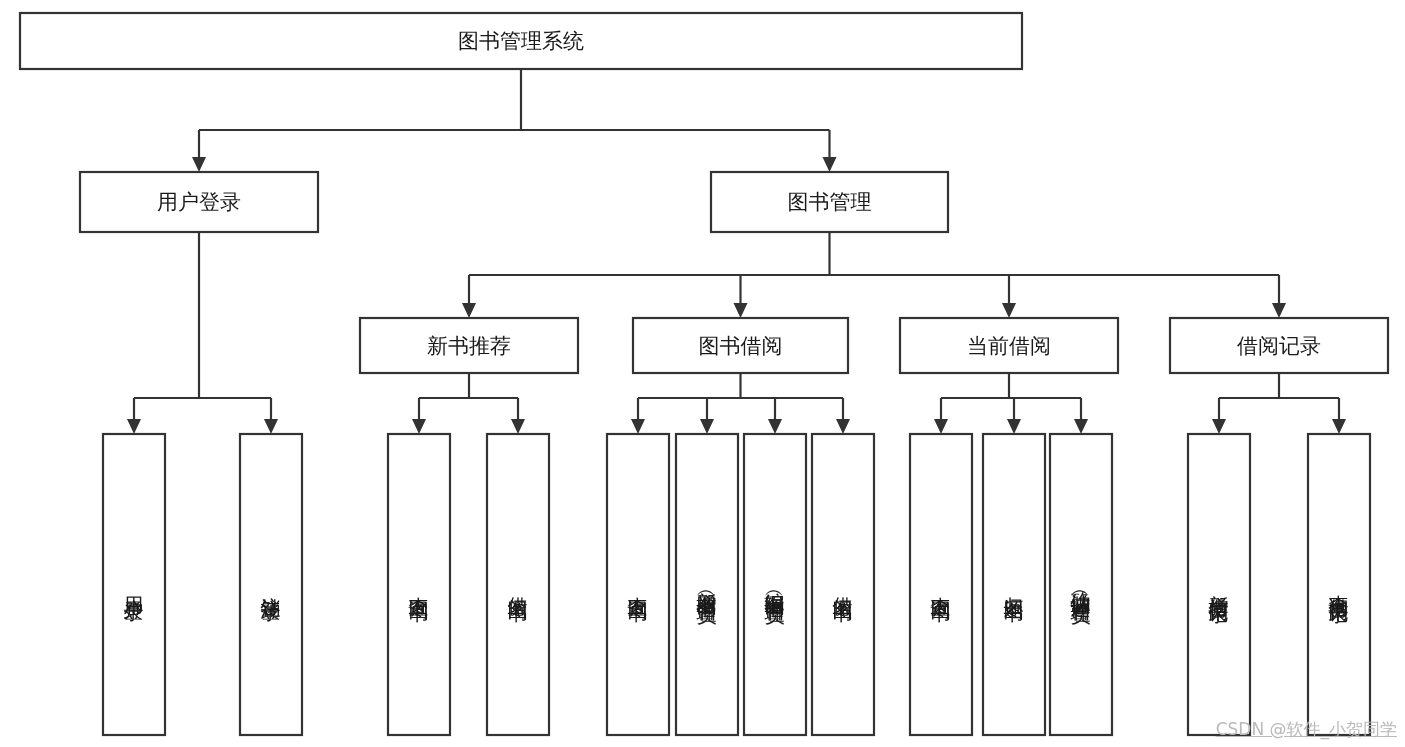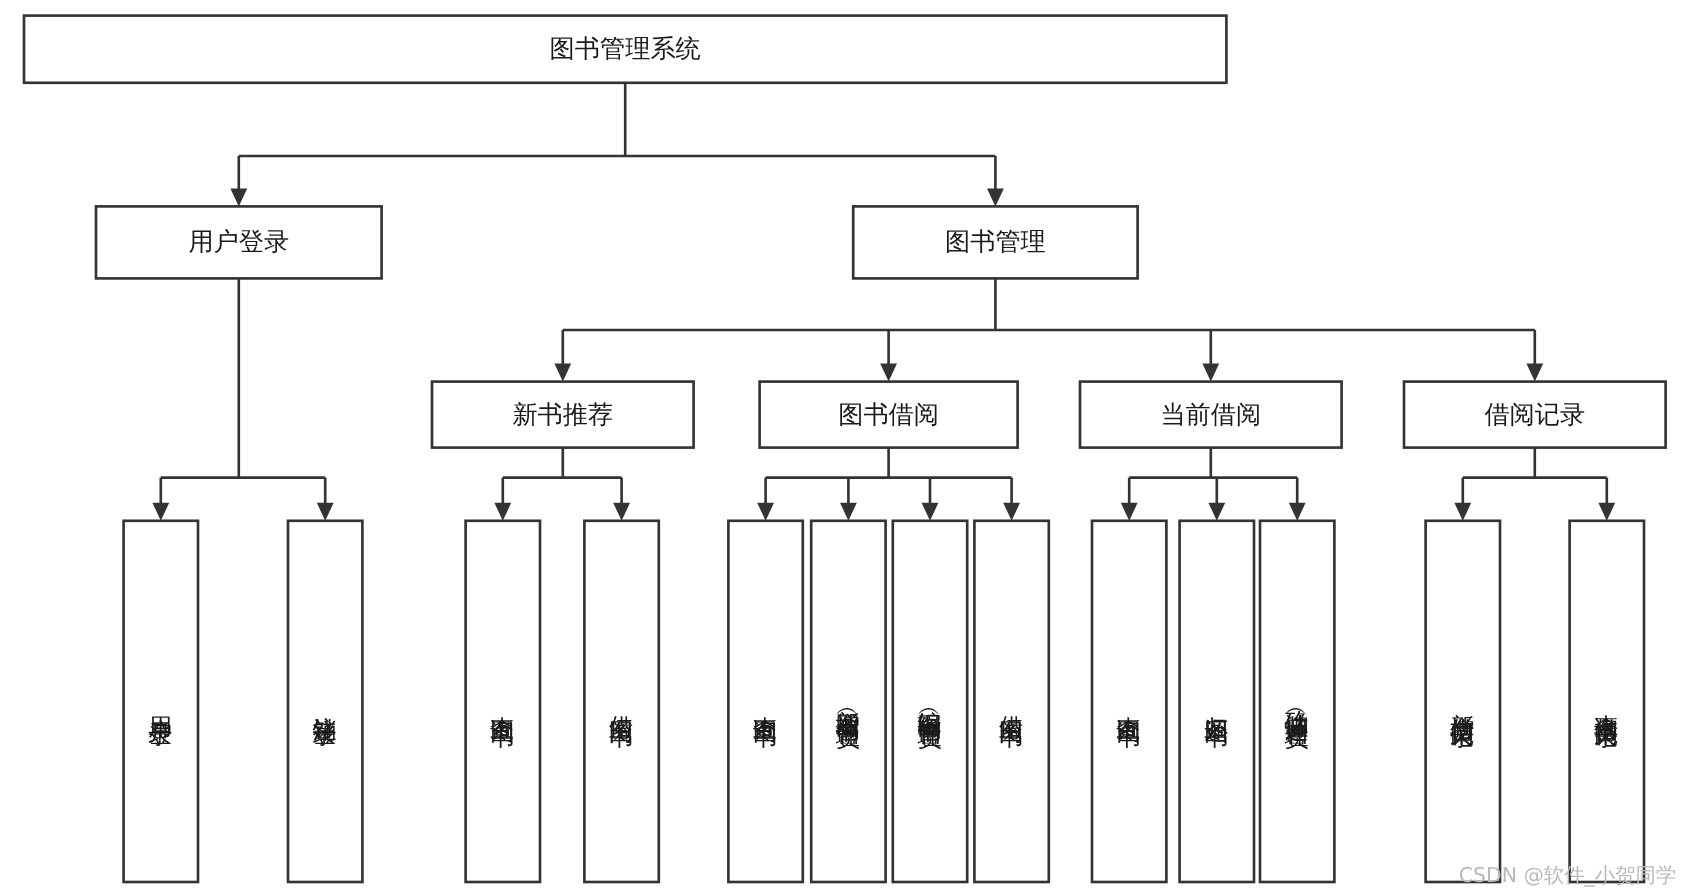--- a/index.html
+++ b/index.html
@@ -61,20 +61,21 @@
   }
   #watermark {
     position: absolute;
     right: 8px;
     bottom: 6px;
     font-family: "DejaVu Sans", "Liberation Sans", sans-serif;
     font-size: 17px;
     color: #b9b9b9;
     white-space: nowrap;
     pointer-events: none;
+    text-decoration: underline;
   }
 </style>
 </head>
 <body>
 
 <div id="diagram-root">
   <svg class="tree" width="1405" height="747" viewBox="0 0 1405 747">
     <g id="connectors-layer">
         <path class="connector" d="M 521 69 L 521 130"></path>
         <path class="connector" d="M 199 130 L 829.5 130"></path>

